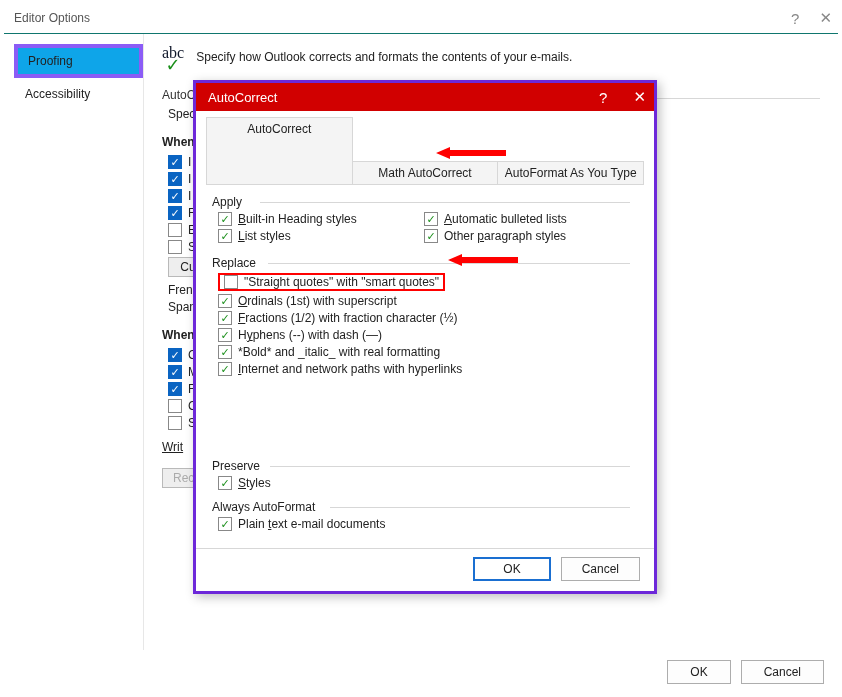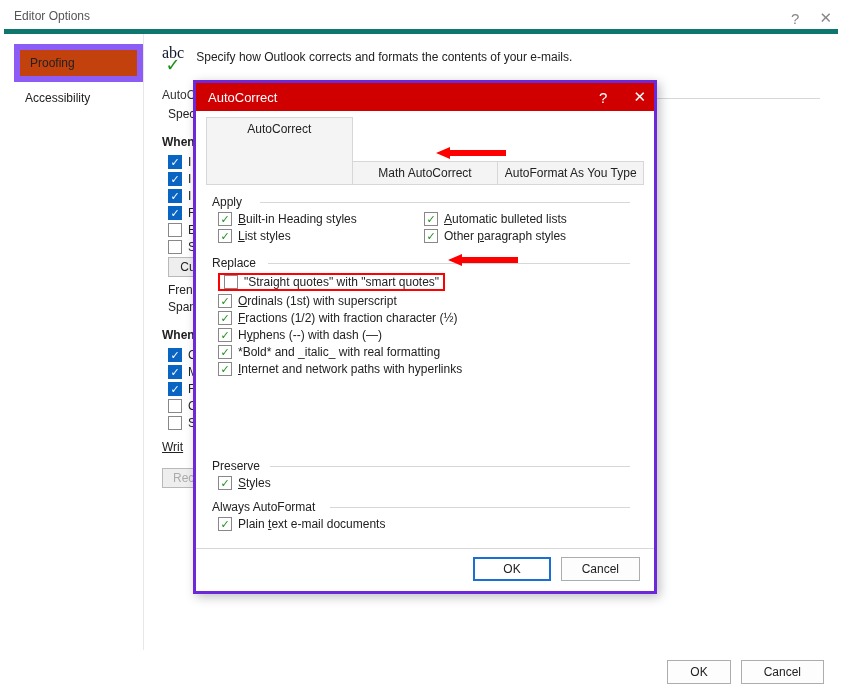--- a/index.html
+++ b/index.html
@@ -16,21 +16,21 @@
   }
   .editor-window {
     position: absolute;
     left: 4px; top: 2px;
     width: 834px;
     height: 692px;
     background: #fff;
   }
   .editor-titlebar {
     height: 32px;
-    border-bottom: 5px solid #0f766e;
+    border-bottom: 1px solid #0f766e;
     display: flex;
     align-items: center;
     padding-left: 10px;
     color: #555;
     position: relative;
   }
   .editor-titlebar .tb-actions {
     position: absolute; right: 6px; top: 0; height: 32px;
     display: flex; align-items: center; gap: 20px;
     color: #888;
@@ -45,22 +45,22 @@
     padding: 10px 0 0 10px;
     border-right: 1px solid #e7e7e7;
   }
   .sidebar-item {
     padding: 6px 10px;
     border: 1px solid transparent;
     margin-bottom: 2px;
     cursor: pointer;
   }
   .sidebar-item.active {
-    background: #c2410c;
-    border: 6px solid #8b5cf6;
+    background: #0ea5e9;
+    border: 4px solid #8b5cf6;
   }
   .main {
     flex: 1;
     padding: 14px 18px 0 18px;
     position: relative;
   }
   .abc-icon { font-family: Georgia, serif; color:#0f172a; font-size:16px; line-height:14px; }
   .green-check { color:#1a8f1a; font-size:18px; line-height:10px; }
   .specify-line { margin-top:2px; }
   .hdr { font-weight:600; margin-top:18px; margin-bottom:6px; color:#333; }

